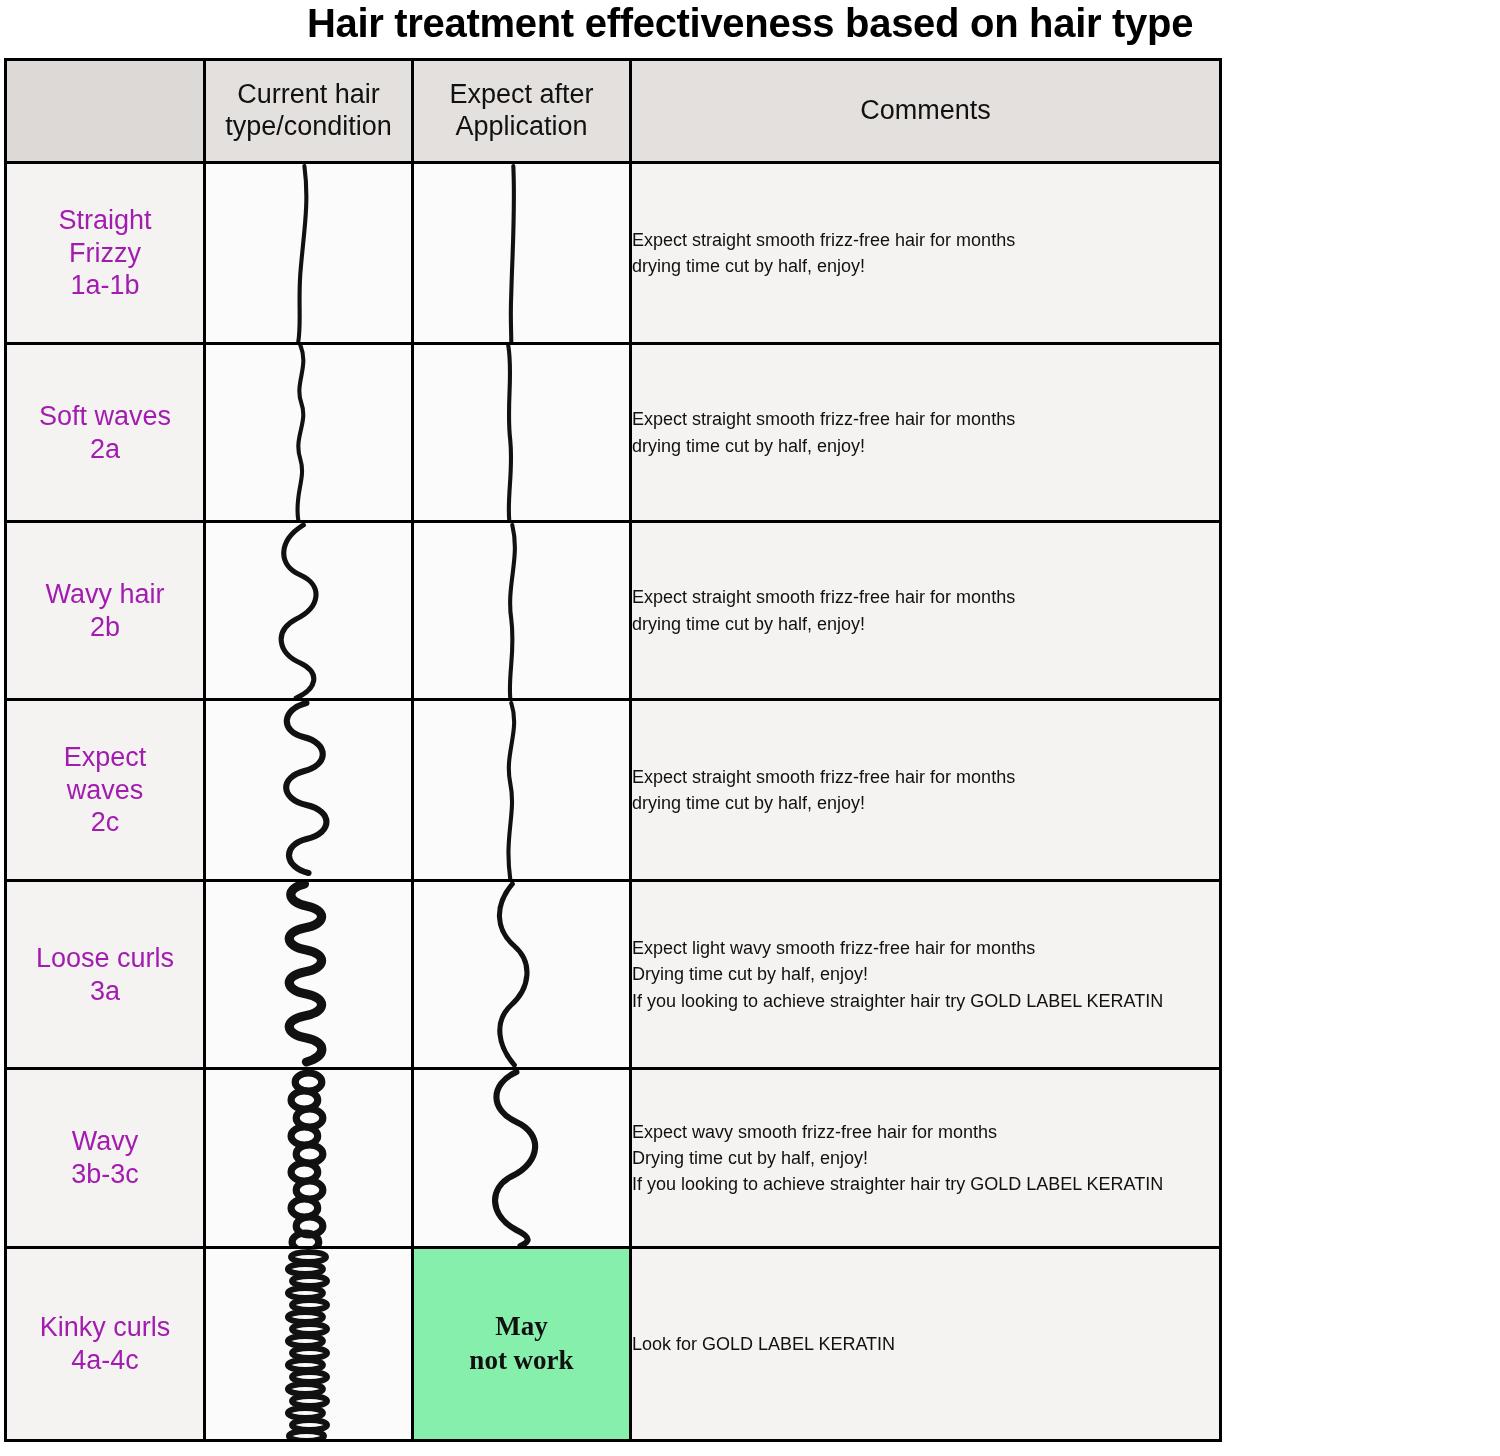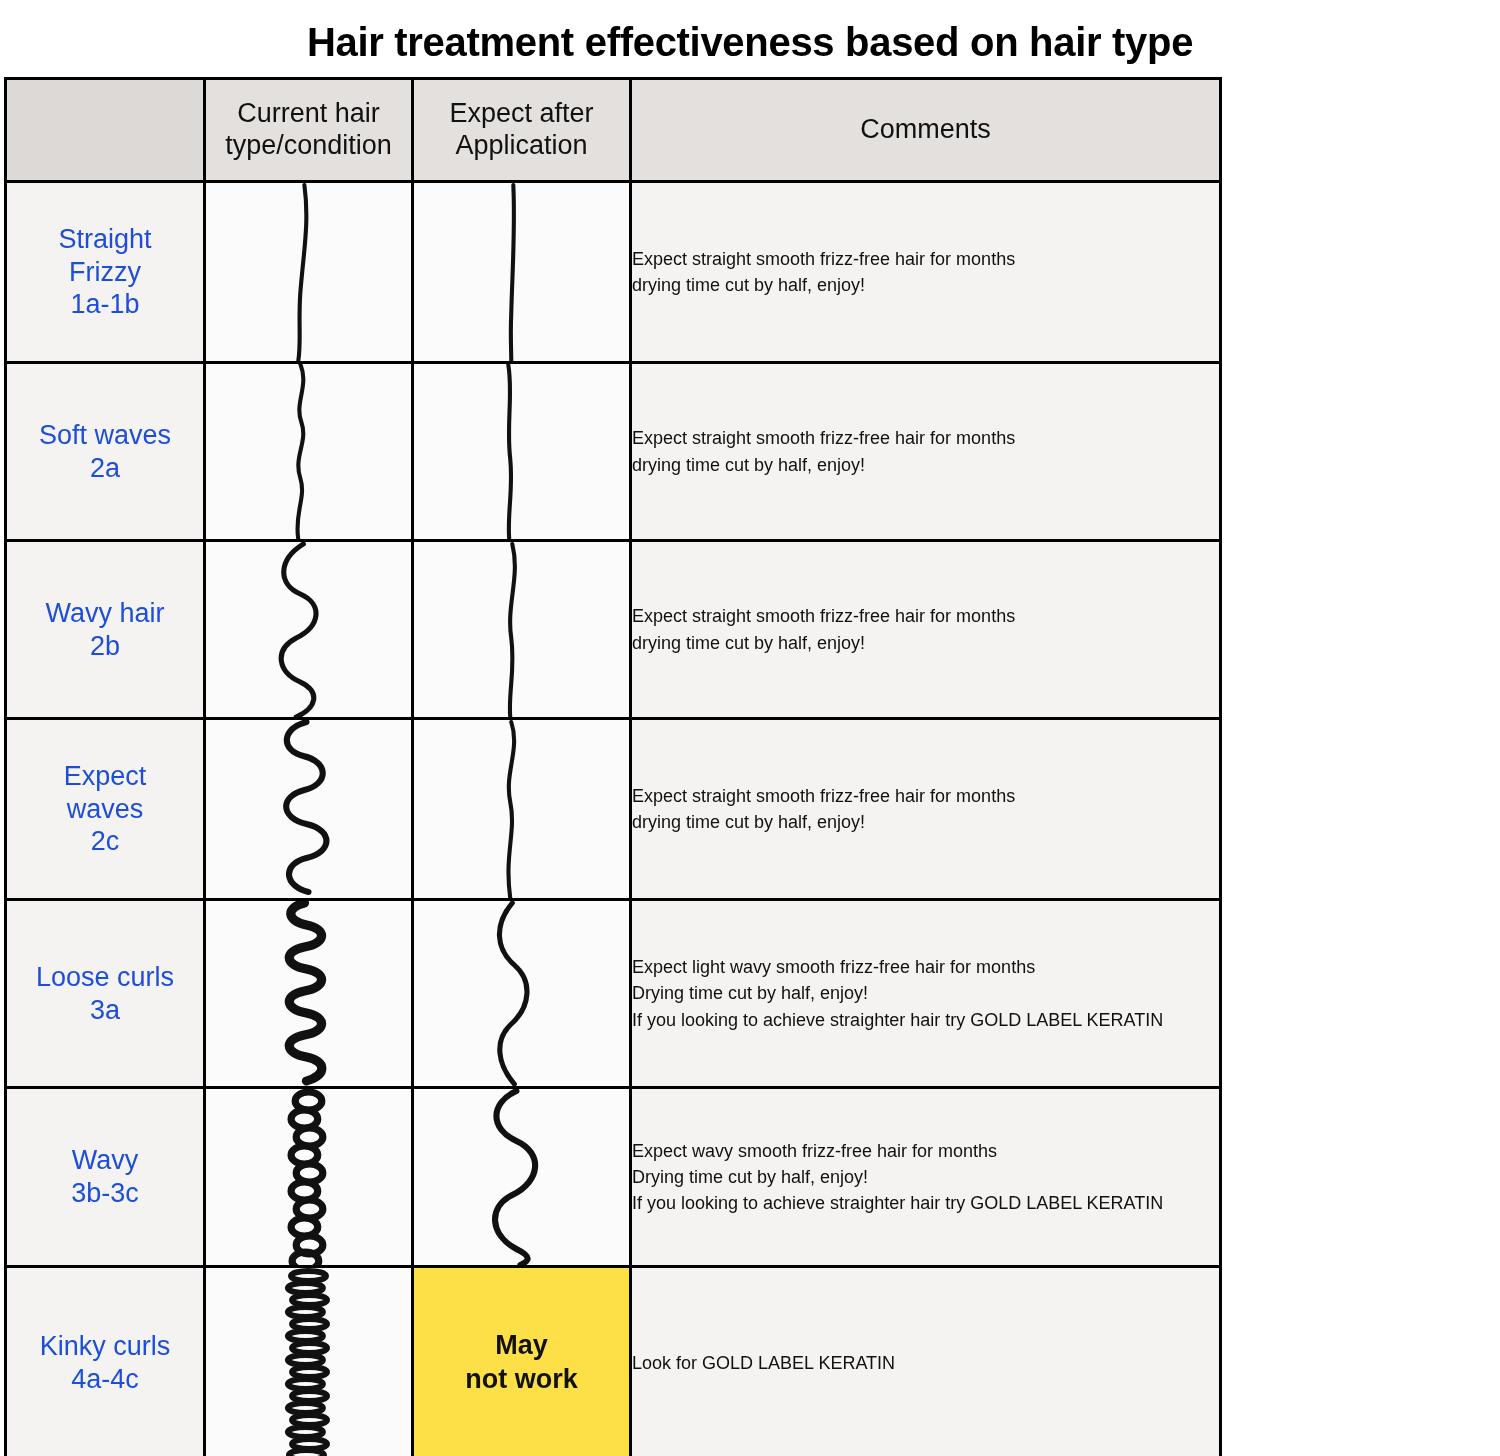--- a/index.html
+++ b/index.html
@@ -18,21 +18,21 @@
     position: relative;
     width: 1500px;
     height: 1456px;
     box-sizing: border-box;
   }
   .title {
     text-align: center;
     font-size: 40px;
     font-weight: bold;
     letter-spacing: -0.3px;
-    padding-top: 20px;
+    padding-top: 1px;
     padding-bottom: 12px;
     color: #000;
   }
   table.chart {
     border-collapse: collapse;
     width: 1218px;
     margin-left: 4px;
     table-layout: fixed;
   }
   table.chart td, table.chart th {
@@ -55,41 +55,42 @@
   .col-label { width: 196px; }
   .col-current { width: 205px; }
   .col-result { width: 215px; }
   .col-comments { width: auto; }
 
   td.label-cell {
     background: #f4f3f2;
     text-align: center;
     font-size: 27px;
     line-height: 1.22;
-    color: #1d4ed8;
+    color: #a21caf;
   }
   td.art-cell {
     background: #fbfbfb;
     position: relative;
   }
   td.comments-cell {
     background: #f4f3f2;
     font-size: 18px;
     line-height: 1.45;
     color: #111;
     padding-left: 22px;
     padding-right: 10px;
   }
   td.maynot-cell {
-    background: #fde047;
+    background: #86efac;
     text-align: center;
     font-size: 27px;
     font-weight: bold;
     line-height: 1.25;
     color: #111;
+    font-family: Liberation Serif, serif;
   }
   .comment-line { white-space: nowrap; }
   .art-svg {
     display: block;
     width: 100%;
     height: 100%;
     position: absolute;
     left: 0;
     top: 0;
   }

